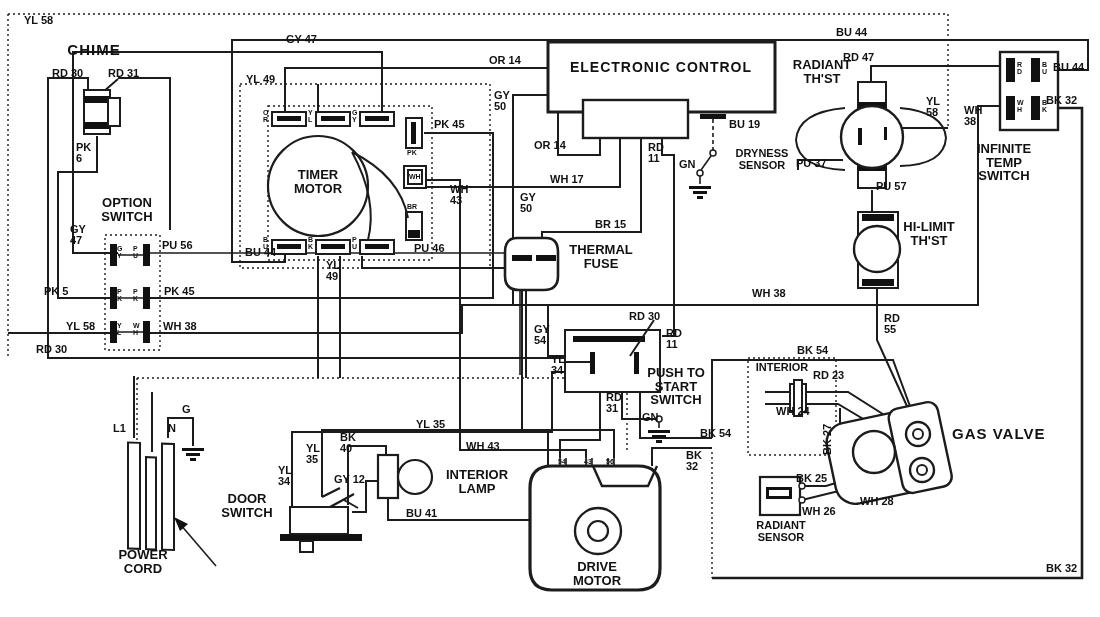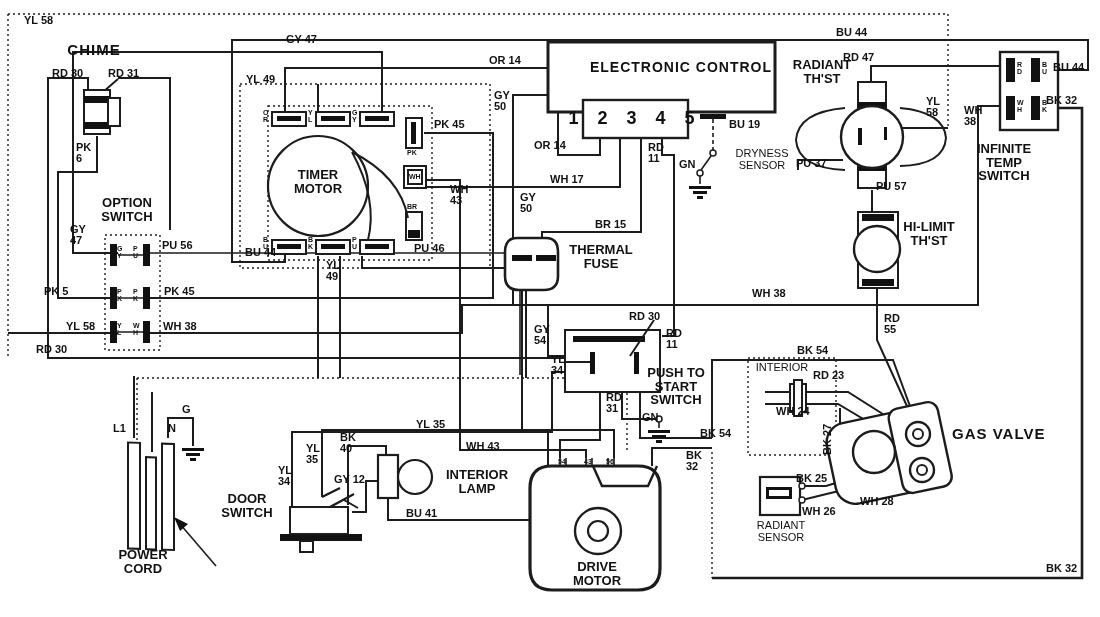--- a/index.html
+++ b/index.html
@@ -4,24 +4,24 @@
 <style>
   html,body{margin:0;padding:0;background:#fff;}
   #stage{position:relative;width:1100px;height:617px;background:#fff;overflow:hidden;
          font-family:"Liberation Sans",sans-serif;color:#111;}
   svg{position:absolute;left:0;top:0;}
   .lbl{position:absolute;font-size:11px;font-weight:700;line-height:1.02;white-space:pre-line;
        color:#111;letter-spacing:0px;}
   .tiny{position:absolute;font-size:7px;font-weight:700;line-height:.95;white-space:pre-line;color:#111;}
   .name{position:absolute;font-size:13px;font-weight:700;text-align:center;line-height:1.05;
         white-space:pre-line;transform:translateX(-50%);color:#111;}
-  .name-sm{position:absolute;font-size:11px;font-weight:400;text-align:center;line-height:1.05;
+  .name-sm{position:absolute;font-size:11px;font-weight:700;text-align:center;line-height:1.05;
         white-space:pre-line;transform:translateX(-50%);color:#111;}
   .big{font-size:15px;letter-spacing:1px;}
-  .ec{font-size:14px;letter-spacing:1px;margin-left:20px;}
+  .ec{font-size:14px;letter-spacing:1px;}
   .pins{position:absolute;font-size:18px;font-weight:700;letter-spacing:7px;transform:translateX(-50%);}
   .gas{transform:none;text-align:left;font-size:15px;letter-spacing:1px;}
   .note{position:absolute;font-size:10px;font-weight:700;line-height:1.15;white-space:pre-line;}
   .vert{transform:rotate(-90deg);transform-origin:left top;}
 </style>
 </head>
 <body>
 
 <div id="stage">
 
@@ -239,21 +239,20 @@
     </g>
   </g>
 </svg>
 
 <div class="name big" style="left:94px;top:42px">CHIME</div>
 <div class="name" style="left:127px;top:196px">OPTION
 SWITCH</div>
 <div class="name" style="left:318px;top:168px">TIMER
 MOTOR</div>
 <div class="name ec" style="left:661px;top:60px">ELECTRONIC CONTROL</div>
-<div class="pins" style="left:635px;top:108px">1 2 3 4 5</div>
 <div class="name" style="left:822px;top:58px">RADIANT
 TH'ST</div>
 <div class="name" style="left:1004px;top:142px">INFINITE
 TEMP
 SWITCH</div>
 <div class="name" style="left:929px;top:220px">HI-LIMIT
 TH'ST</div>
 <div class="name" style="left:601px;top:243px">THERMAL
 FUSE</div>
 <div class="name" style="left:676px;top:366px">PUSH TO

